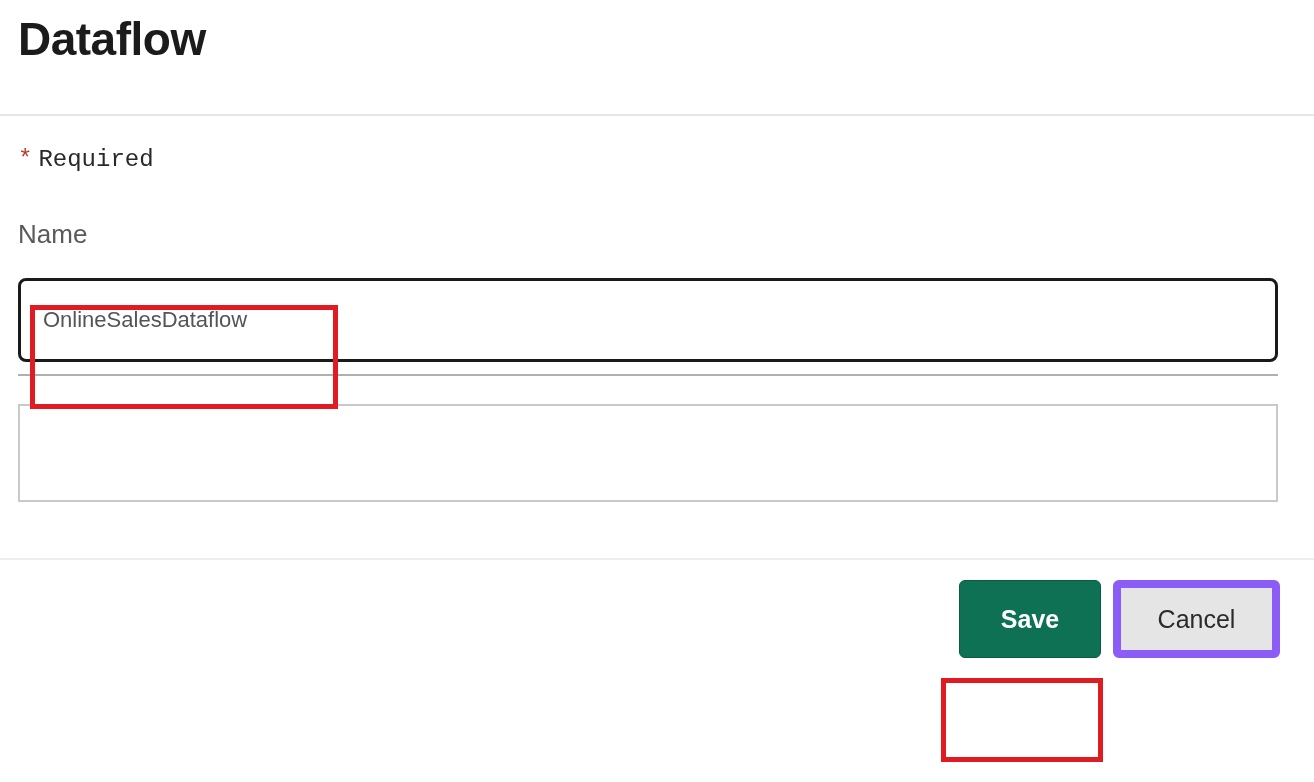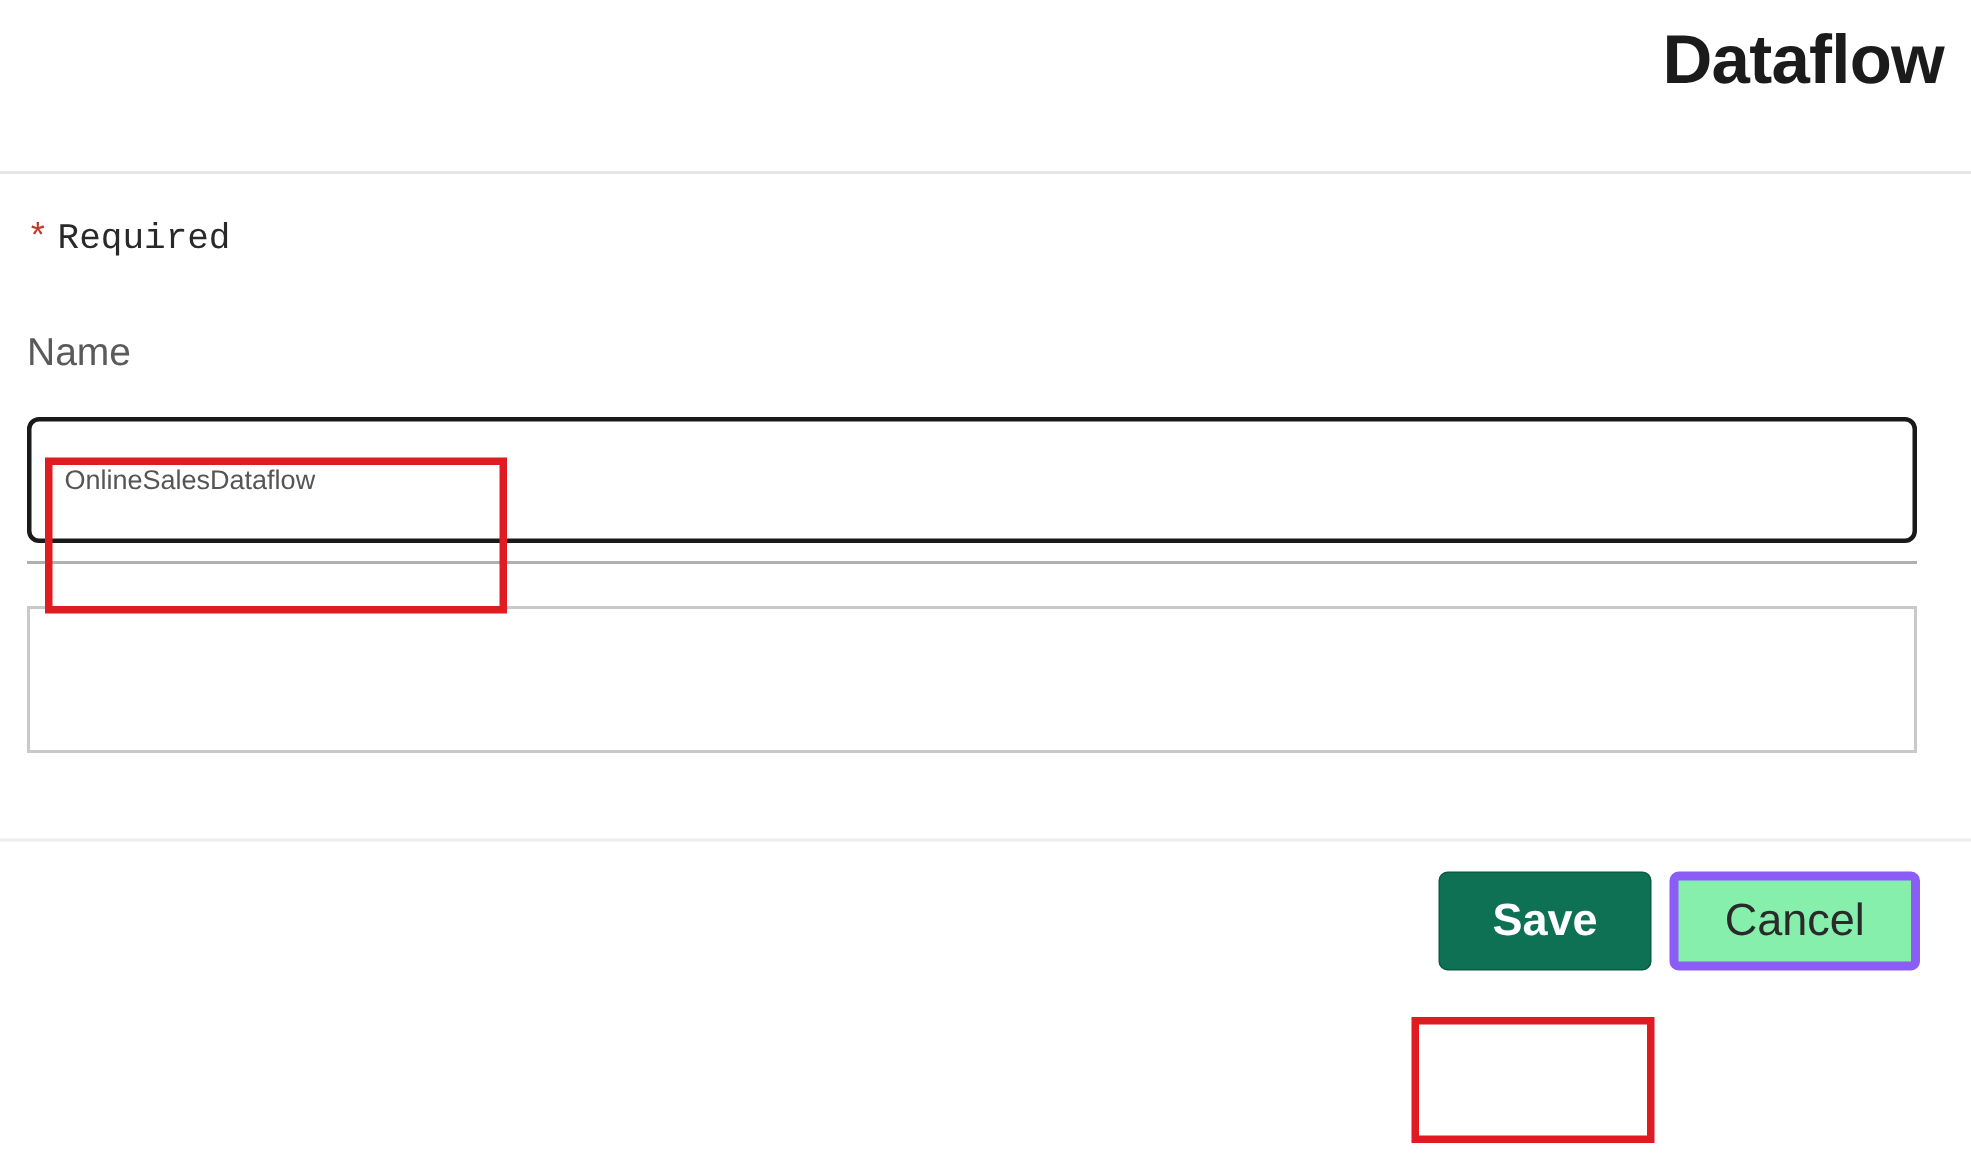--- a/index.html
+++ b/index.html
@@ -9,21 +9,20 @@
     }
     body {
       font-family: "Segoe UI", -apple-system, BlinkMacSystemFont, sans-serif;
       background: #ffffff;
       width: 1314px;
       height: 782px;
       position: relative;
     }
     .header {
       padding: 12px 18px 48px 18px;
-      text-align: right;
     }
     .page-title {
       font-size: 46px;
       font-weight: 700;
       color: #1b1b1b;
       letter-spacing: -0.5px;
     }
     .divider {
       border: none;
       border-top: 2px solid #e6e6e6;
@@ -51,21 +50,21 @@
     }
     .name-input-wrapper {
       position: relative;
       margin-bottom: 0;
     }
     .name-input {
       width: 1260px;
       height: 84px;
       border: 3px solid #1a1a1a;
       border-radius: 8px;
-      font-size: 18px;
+      font-size: 22px;
       color: #555;
       padding: 0 22px;
       background: #fff;
       outline: none;
     }
     .name-underline {
       width: 1260px;
       border: none;
       border-top: 2px solid #b0b0b0;
       margin-top: 12px;
@@ -101,38 +100,38 @@
       margin: 0;
     }
     .footer-buttons {
       display: flex;
       justify-content: flex-end;
       gap: 12px;
       padding: 20px 34px 0 0;
       align-items: center;
     }
     .btn {
-      height: 66px;
+      height: 78px;
       border-radius: 6px;
-      font-size: 30px;
+      font-size: 25px;
       cursor: pointer;
       font-family: inherit;
     }
     .btn-save {
       width: 142px;
       background: #0e7154;
       color: #ffffff;
       border: 1px solid #0b5a43;
       font-weight: 600;
     }
     .btn-cancel {
       width: 167px;
-      background: #86efac;
+      background: #e5e5e5;
       color: #2a2a2a;
-      border: 6px solid #8b5cf6;
+      border: 8px solid #8b5cf6;
       font-weight: 400;
     }
     .highlight-save {
       position: absolute;
       border: 5px solid #e11b22;
       left: 941px;
       top: 678px;
       width: 162px;
       height: 84px;
       pointer-events: none;

